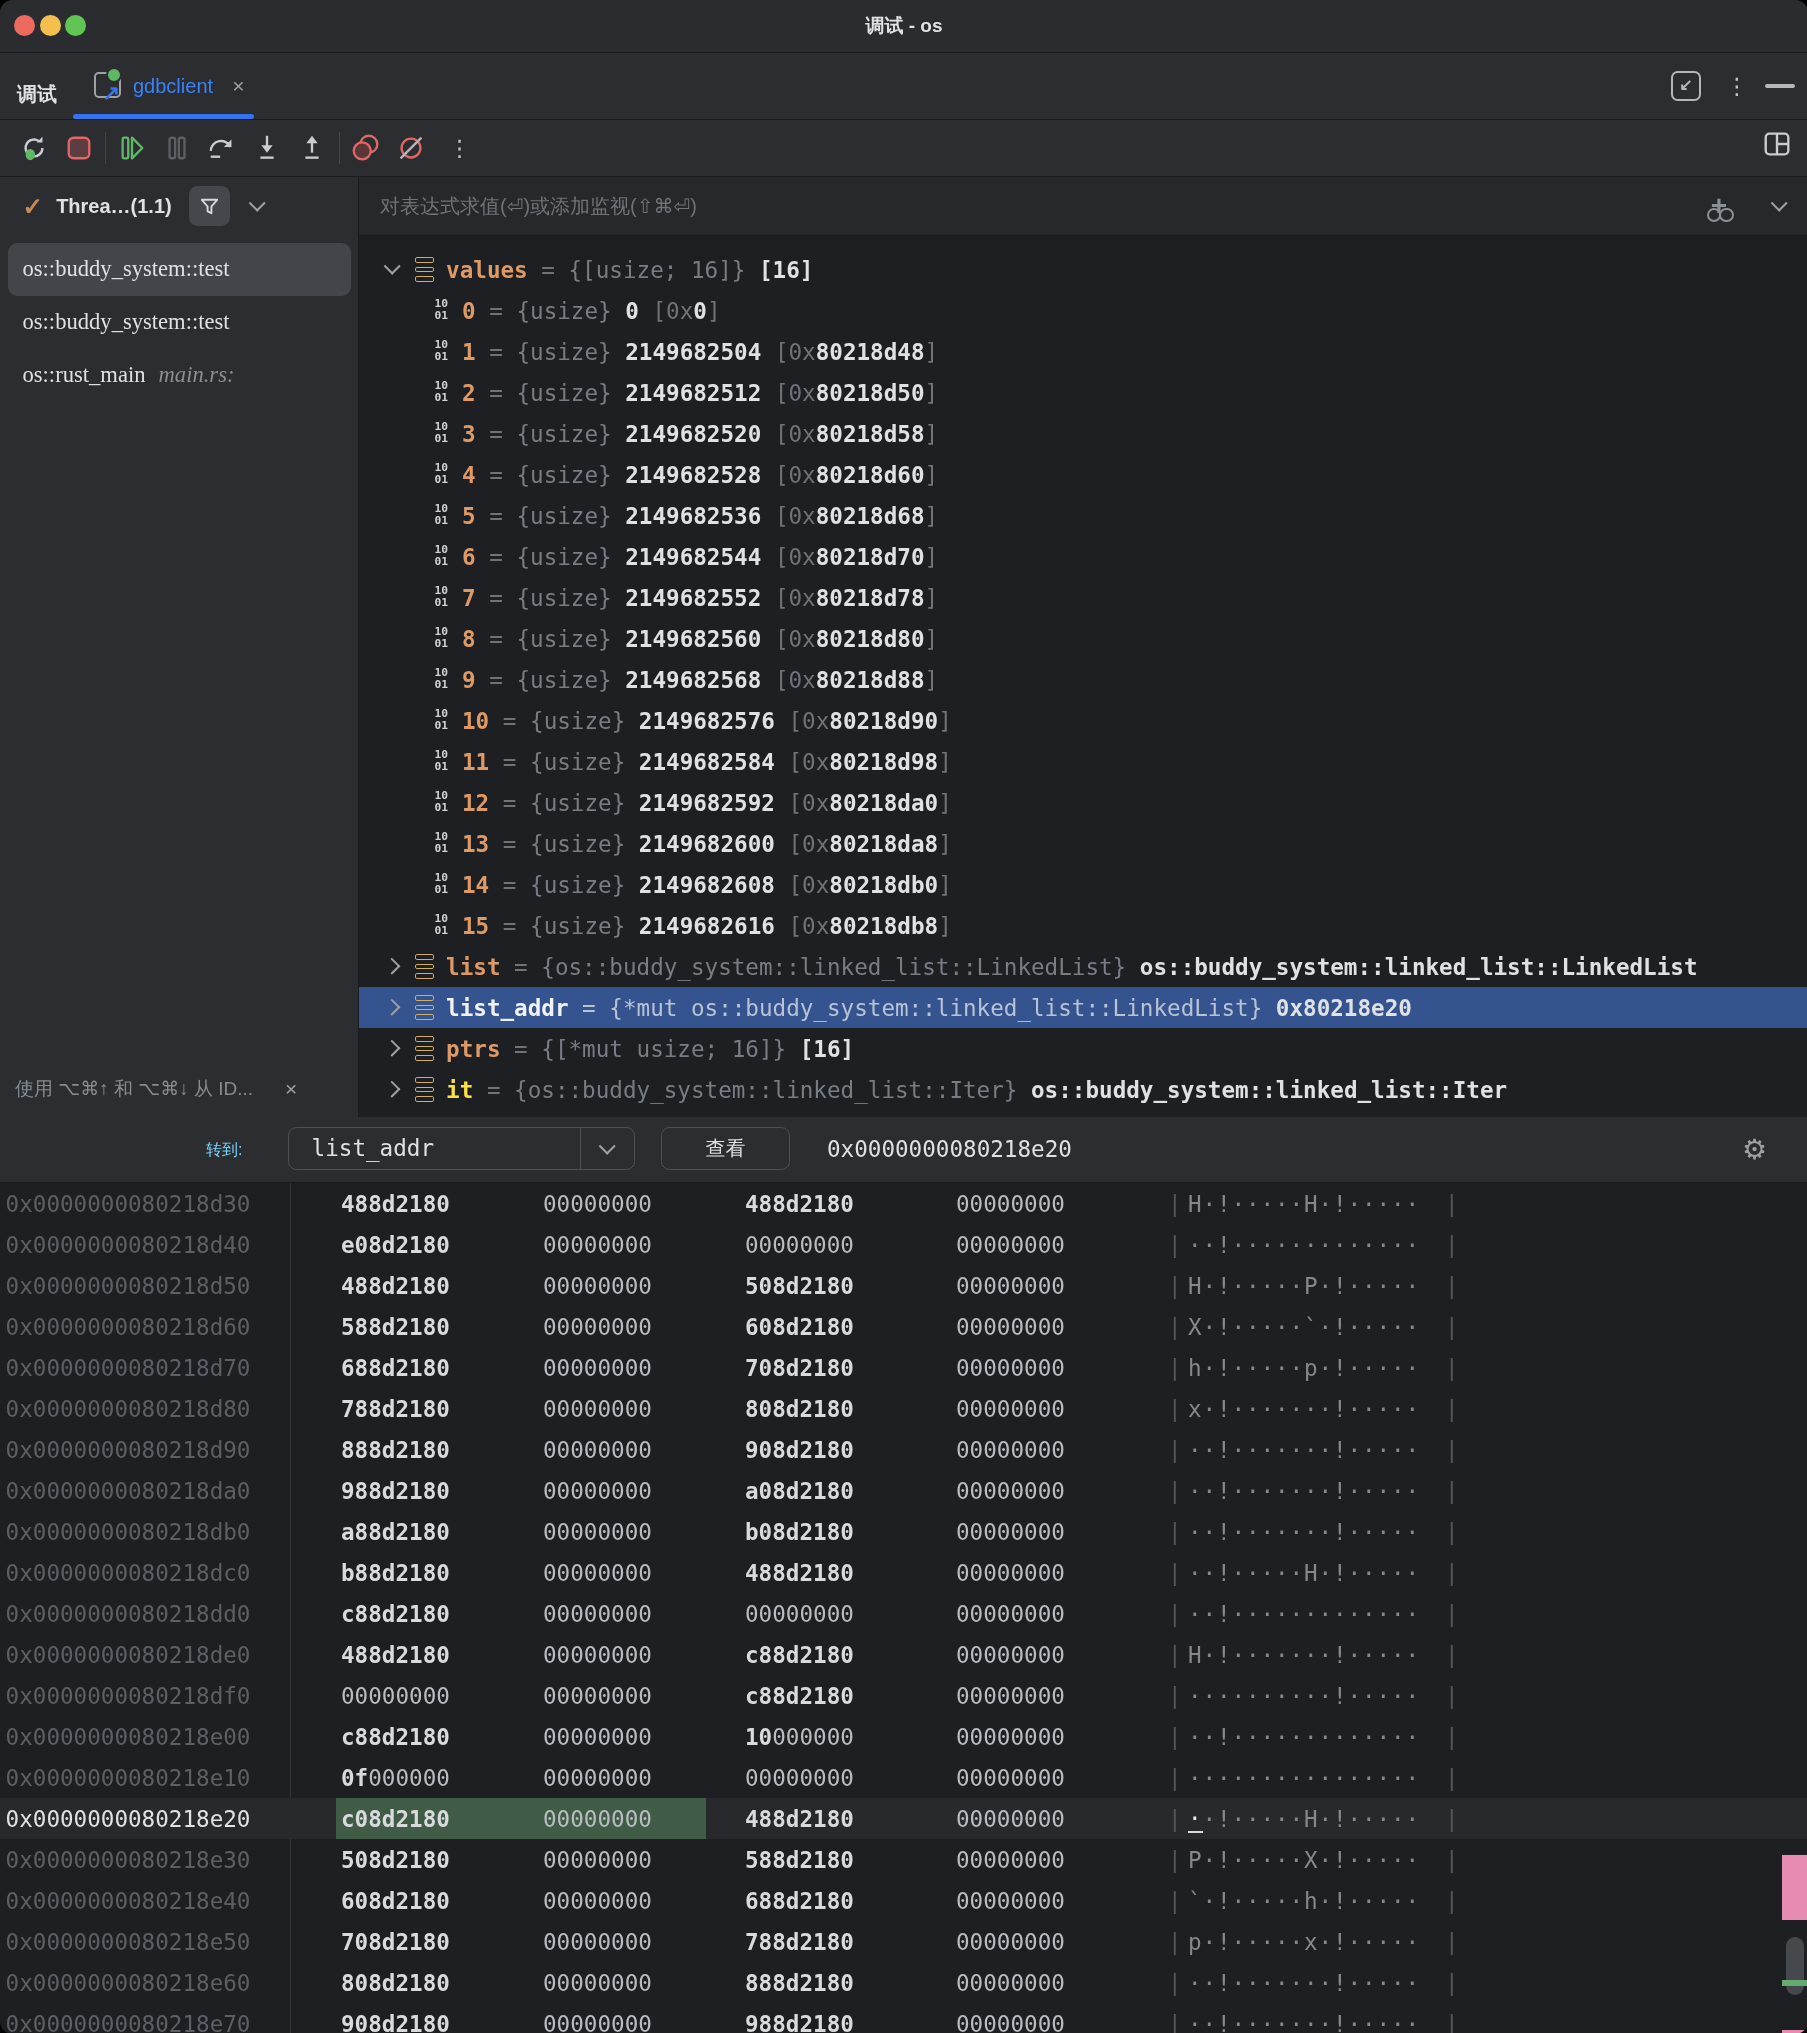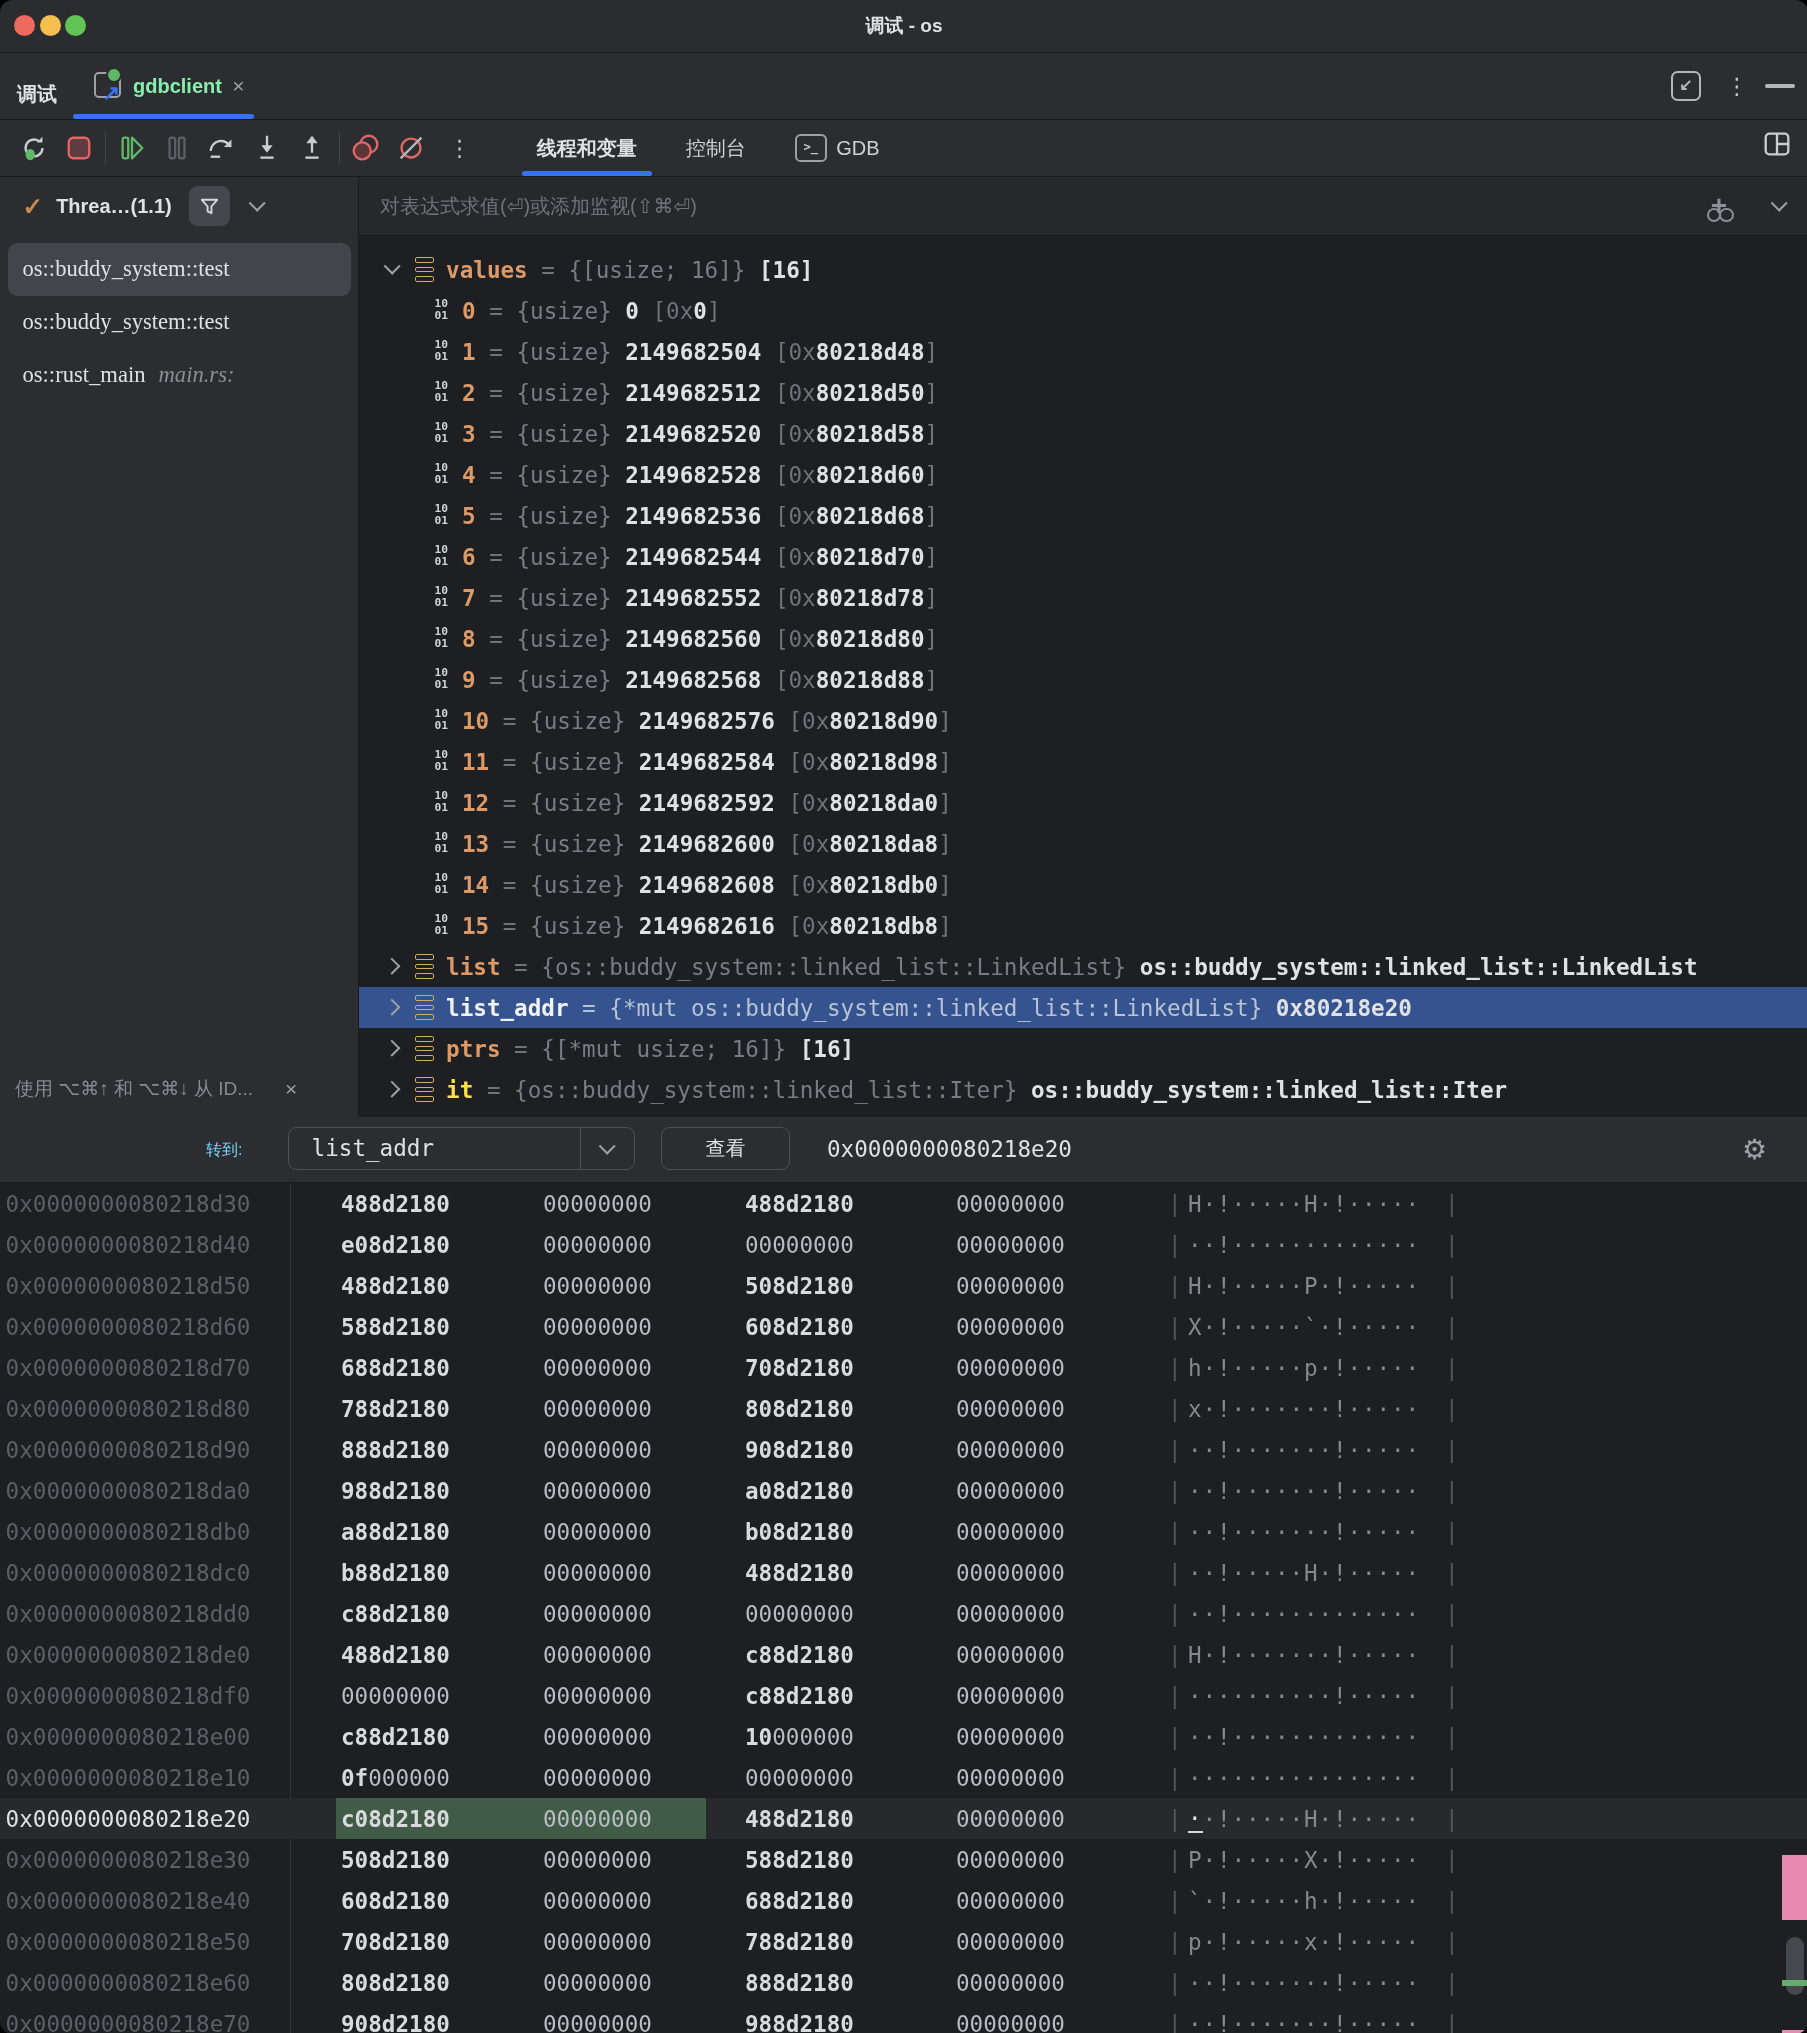--- a/index.html
+++ b/index.html
@@ -17,21 +17,21 @@
 
   
   .tabbar{position:relative;height:66px;background:#2b2d30;border-bottom:0.9px solid #1a1b1e;}
   .tool-label{position:absolute;left:17px;top:8px;height:66px;line-height:66px;color:#dfe1e5;font-size:20px;font-weight:bold;}
   .tab{position:absolute;left:73px;top:0;height:66px;width:181px;}
   .tab .underline{position:absolute;left:0;right:0;bottom:0;height:4.7px;border-radius:2.8px;background:var(--accent);}
   .tab-icon{position:absolute;left:21px;top:17px;width:30px;height:30px;}
   .tab-icon .frame{position:absolute;left:0;top:1.9px;width:22.6px;height:22.6px;border:2.4px solid #9da0a6;border-radius:4.7px;}
   .tab-icon .dot{position:absolute;right:1.9px;top:-2.8px;width:12.2px;height:12.2px;border-radius:50%;background:#5fb865;border:2.8px solid #2b2d30;}
   .tab-icon .arr{position:absolute;left:8.5px;top:11.3px;color:var(--accent);font-size:21px;font-weight:bold;}
-  .tab-label{position:absolute;left:60px;top:0;height:66px;line-height:66px;color:#86efac;font-size:20px;font-weight:bold;}
+  .tab-label{position:absolute;left:60px;top:0;height:66px;line-height:66px;color:#3b82f6;font-size:20px;font-weight:normal;}
   .tab-close{position:absolute;right:9.4px;top:0;height:66px;line-height:66px;color:#9da0a6;font-size:21px;}
   .tb-right{position:absolute;right:13px;top:0;height:66px;display:flex;align-items:center;gap:24.5px;}
   .icon-restore{width:26px;height:26px;border:2.4px solid #b4b8bd;border-radius:6.6px;color:#b4b8bd;font-size:16px;line-height:24.5px;text-align:center;font-weight:bold;}
   .icon-kebab{color:#c2c5ca;font-size:22.6px;letter-spacing:0;line-height:21px;text-align:center;width:15px;}
   .icon-min{width:30px;height:3.8px;background:#b4b8bd;border-radius:1.9px;}
 
   
   .toolbar{position:relative;height:56px;background:#2b2d30;border-bottom:0.9px solid #1a1b1e;display:flex;align-items:center;}
   .tbi{width:45px;height:41px;display:flex;align-items:center;justify-content:center;flex:0 0 auto;}
   .tb-sep{width:0.9px;height:32px;background:#43454a;margin:0 3.8px;flex:0 0 auto;}
@@ -213,33 +213,20 @@
     </div>
     <div class="tbi">
       <svg width="34" height="34" viewBox="0 0 36 36">
         <circle cx="18" cy="18" r="10" fill="none" stroke="#e06767" stroke-width="2.5"></circle>
         <path d="M7 29L29 7" stroke="#b4b8bd" stroke-width="2.5"></path>
       </svg>
     </div>
     <div class="tbi">
         <span class="icon-kebab">⋮</span>
       </div>
-    <div class="dbg-tabs">
-      <div class="dbg-tab active">
-        <span>线程和变量</span>
-          <span class="tab-ul"></span>
-      </div>
-      <div class="dbg-tab">
-        <span>控制台</span>
-      </div>
-      <div class="dbg-tab">
-        <span class="gdb-ico">&gt;_</span>
-        <span>GDB</span>
-      </div>
-    </div>
     <div class="tb-far-right">
       <svg width="32" height="32" viewBox="0 0 34 34">
         <rect x="5" y="6" width="24" height="22" rx="4" fill="none" stroke="#c9ccd1" stroke-width="2.5"></rect>
         <path d="M17 6v22M17 17h12" stroke="#c9ccd1" stroke-width="2.5"></path>
       </svg>
     </div>
   </div>
 
   <div class="debugger">
     <div class="leftpane">

